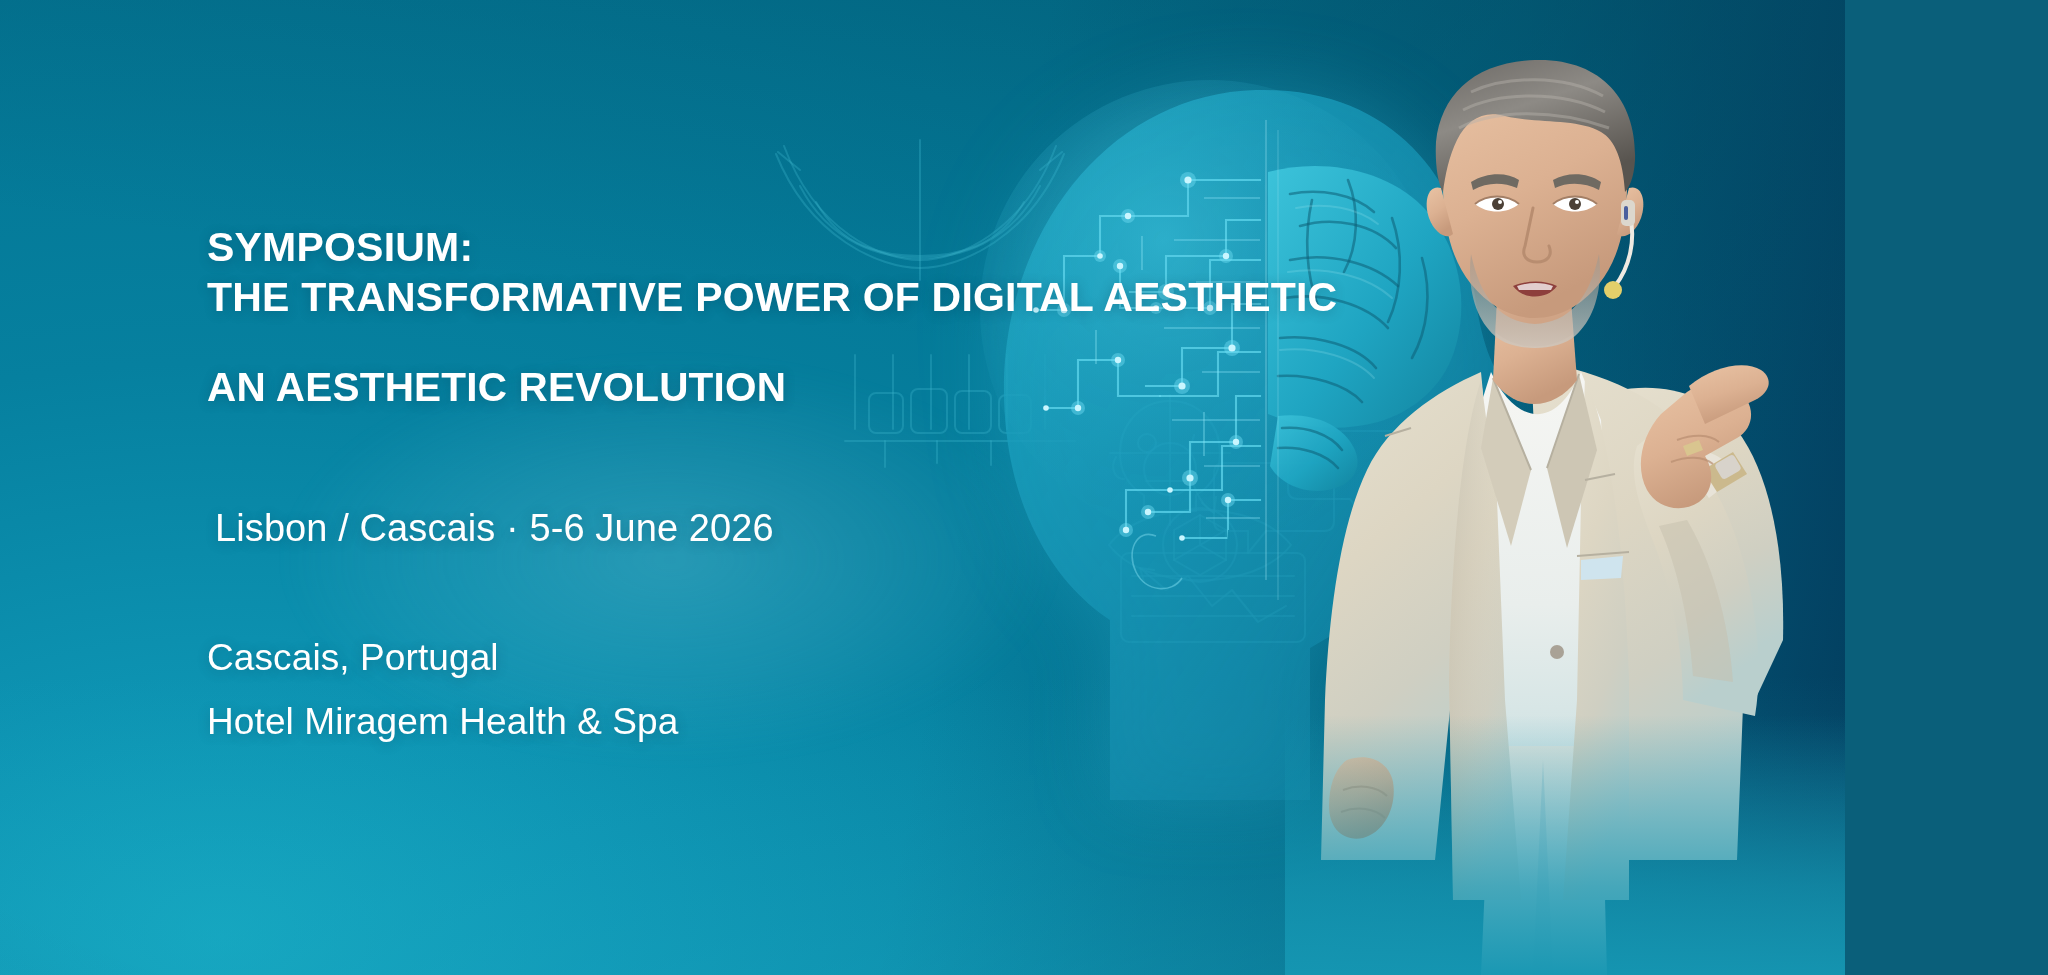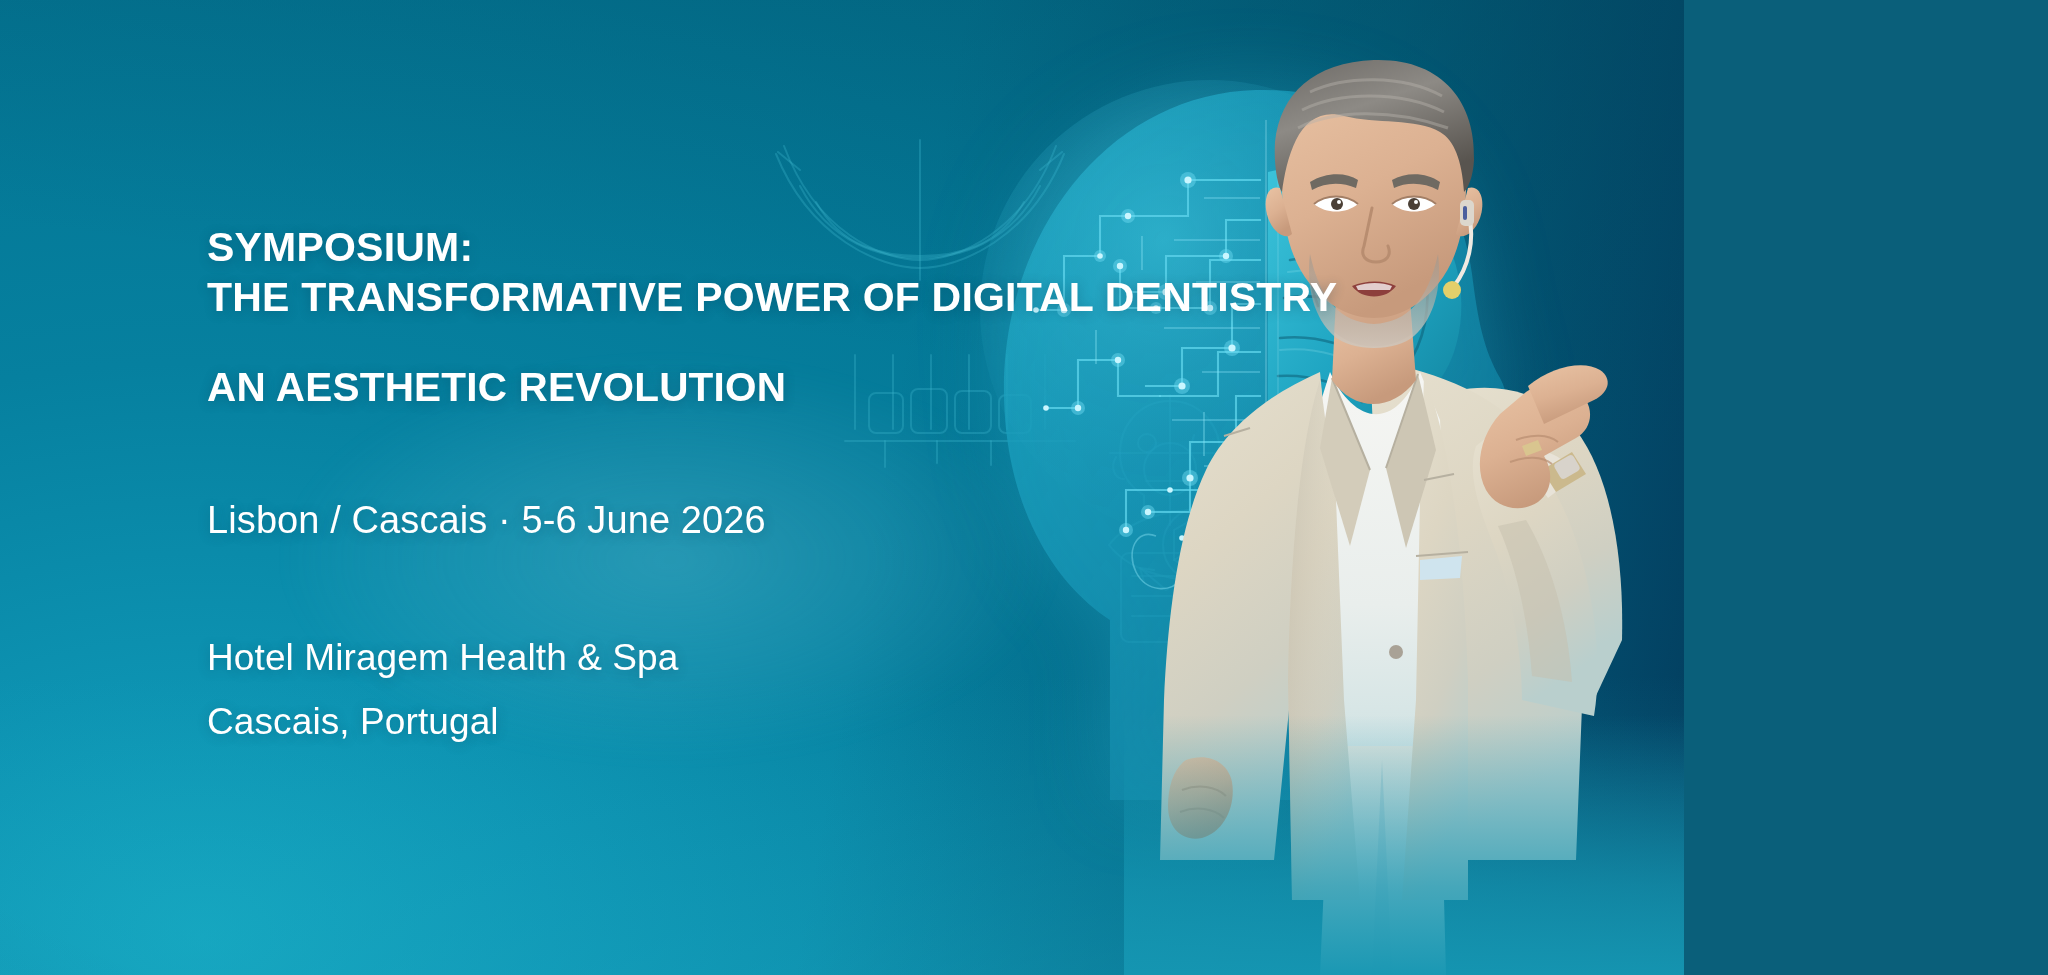--- a/index.html
+++ b/index.html
@@ -1,21 +1,21 @@
 <!DOCTYPE html>
 <html lang="en"><head>
 <meta charset="utf-8">
 <title>Symposium Banner</title>
 <style>
   html,body{margin:0;padding:0;background:#0a5f7a;}
   *{box-sizing:border-box;}
 
   #banner{
     position:relative;
-    width:1684px;
+    width:1845px;
     height:975px;
     overflow:hidden;
     font-family:"Liberation Sans", sans-serif;
     background:#3b82f6;
     user-select:none;
   }
 
   
   .bg-base{
     position:absolute; inset:0;
@@ -112,21 +112,21 @@
     text-shadow:0 2px 12px rgba(2,50,72,.30);
     white-space:nowrap;
   }
   #headline-2{font-size:40.5px;margin-top:40px;}
   #meta-block{
     position:absolute;
     left:207px; top:497px;
     width:1100px;
   }
   .subline{
-    margin:0;
+    margin:8px;
     color:#ffffff;
     font-weight:400;
     font-size:38px;
     line-height:46px;
     letter-spacing:.1px;
     text-shadow:0 2px 12px rgba(2,50,72,.28);
     white-space:nowrap;
   }
   #venue-block{
     position:absolute;
@@ -566,26 +566,26 @@
       <path fill="#d9c58f" d="M398 446 L414 440 L418 450 L402 456 Z"></path>
 
       <path fill="url(#skin)" d="M62 760 C 84 752, 104 762, 108 782 C 112 806, 100 832, 78 838 C 58 842, 44 828, 44 806 C 44 786, 50 768, 62 760 Z"></path>
       <path fill="none" stroke="#b88d70" stroke-width="2" stroke-opacity=".55" d="M58 790 C 74 784, 92 786, 102 796 M56 812 C 72 806, 90 808, 100 818"></path>
     </svg>
     <div class="fade-bottom"></div>
   </div>
 
   <div id="text-block">
     <p class="headline" id="headline-0">SYMPOSIUM:</p>
-    <p class="headline" id="headline-1">THE TRANSFORMATIVE POWER OF DIGITAL DENTISTRY</p>
+    <p class="headline" id="headline-1">THE TRANSFORMATIVE POWER OF DIGITAL AESTHETIC</p>
     <p class="headline" id="headline-2">AN AESTHETIC REVOLUTION</p>
   </div>
 
   <div id="meta-block">
     <p class="subline">Lisbon / Cascais · 5-6 June 2026</p>
   </div>
 
   <div id="venue-block">
+    <p class="venue-line">Cascais, Portugal</p>
     <p class="venue-line">Hotel Miragem Health &amp; Spa</p>
-    <p class="venue-line">Cascais, Portugal</p>
   </div>
 
 </div>
 
 </body></html>

